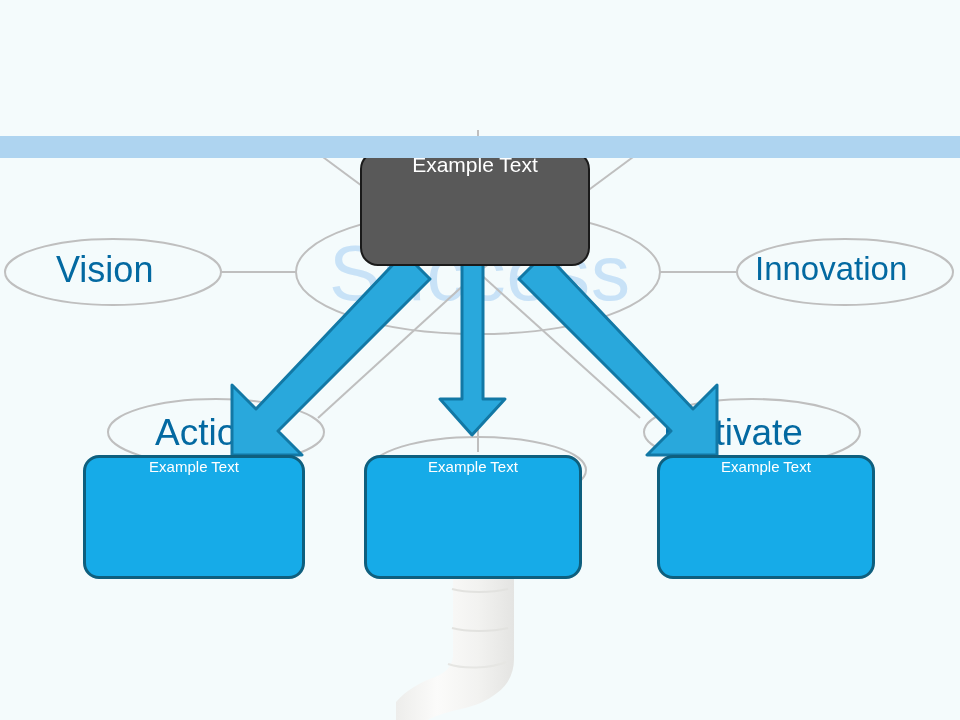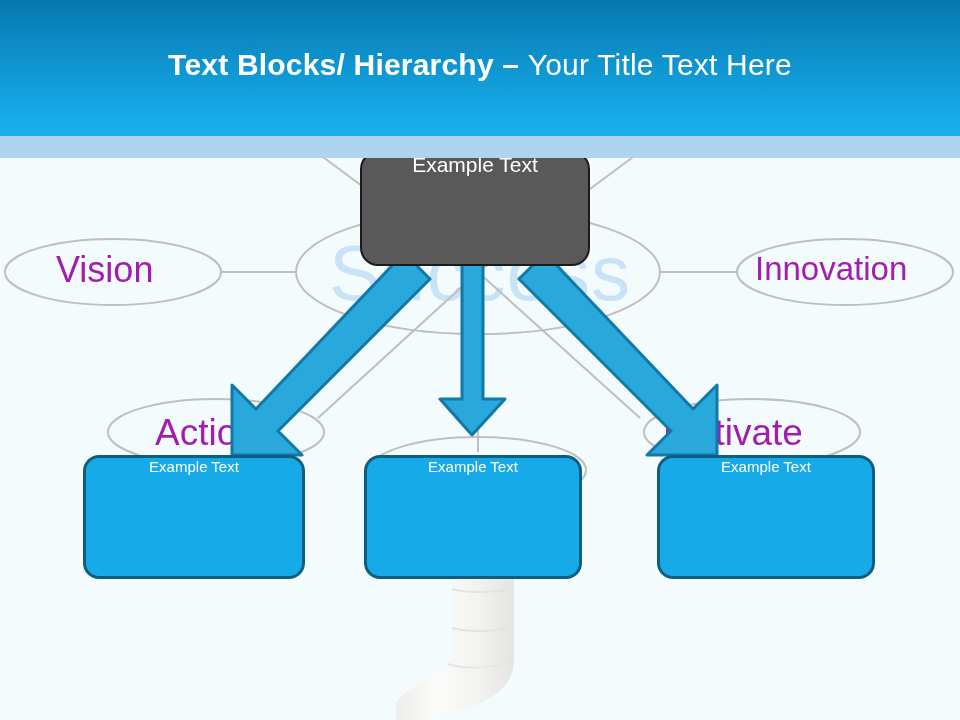--- a/index.html
+++ b/index.html
@@ -27,21 +27,21 @@
     font-size:30px;letter-spacing:.2px;white-space:nowrap;
   }
   .title .strong{font-weight:bold;}
   .title .light{font-weight:normal;}
 
   
   .bgart{position:absolute;left:0;top:0;width:960px;height:720px;z-index:1;}
 
   .wm{
     position:absolute;
-    color:#a21caf;
+    color:#0369a1;
     font-weight:normal;
     white-space:nowrap;
     user-select:none;
   }
   .wm-success{
     left:0;top:228px;width:960px;text-align:center;
     font-size:78px;color:#C8E2F7;letter-spacing:1px;
   }
   .wm-vision{left:56px;top:249px;font-size:36px;}
   .wm-innovation{left:755px;top:250px;font-size:33px;}
@@ -153,20 +153,15 @@
   </div>
 
   <div class="node node-child node-c2">
     <span>Example Text</span>
   </div>
 
   <div class="node node-child node-c3">
     <span>Example Text</span>
   </div>
 
-  <div class="header">
-    <div class="title">
-      <span class="strong">Text Blocks/ Hierarchy – </span><span class="light">Your Title Text Here</span>
-    </div>
-  </div>
   <div class="header-underband"></div>
 
 </div>
 
 </body></html>

